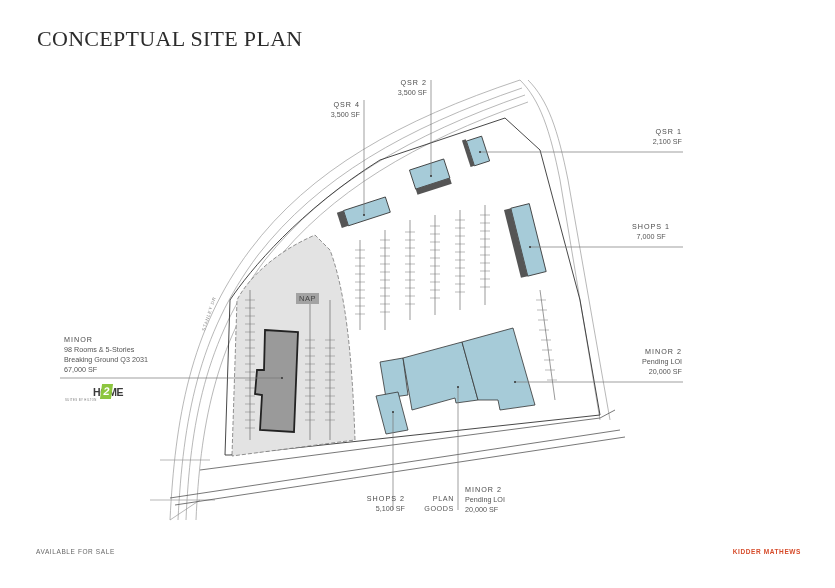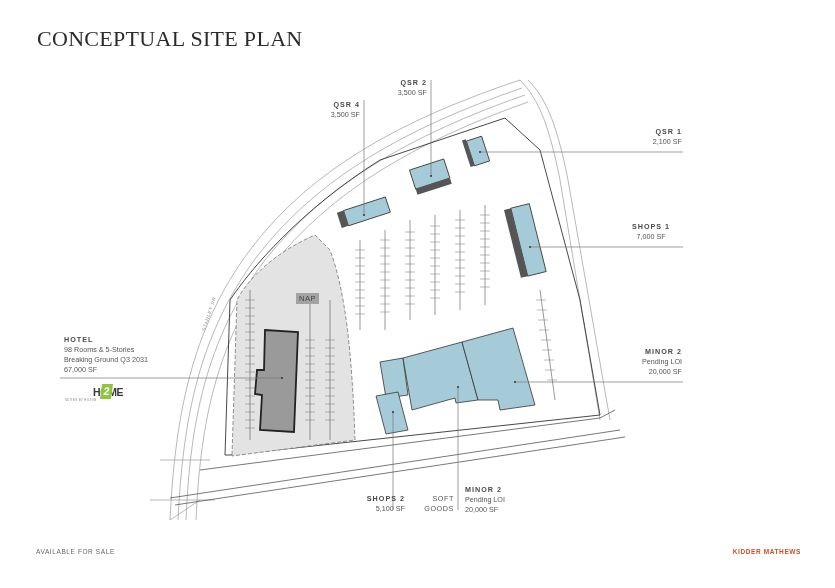--- a/index.html
+++ b/index.html
@@ -1,20 +1,20 @@
 <!DOCTYPE html>
 <html><head>
 <meta charset="utf-8">
 <style>
   html, body { margin:0; padding:0; background:#ffffff; }
   body { width:835px; height:588px; position:relative; overflow:hidden; font-family:"Liberation Sans", sans-serif; }
   .title { position:absolute; left:37px; top:26px; font-family:"Liberation Serif", "DejaVu Serif", serif; font-size:22px; color:#2b2b2b; letter-spacing:0.3px; }
   .plan { position:absolute; left:0; top:0; }
   .lbl { position:absolute; font-size:7.2px; line-height:10px; color:#555; }
-  .lbl .h { font-weight:bold; letter-spacing:1px; color:#4a4a4a; }
+  .lbl .h { font-weight:normal; letter-spacing:1px; color:#4a4a4a; }
   .r { text-align:right; }
   .footer-left { position:absolute; left:36px; top:548px; font-size:6.5px; letter-spacing:0.6px; color:#666; }
   .footer-right { position:absolute; right:34px; top:548px; font-size:6.5px; letter-spacing:0.6px; font-weight:bold; color:#d64b2a; }
   .home2 { position:absolute; left:65px; top:385px; width:62px; height:18px; }
   .home2 .t { position:absolute; left:0; top:1px; font-size:10.5px; font-weight:bold; color:#3a3a3a; letter-spacing:-0.3px;margin-left:28px; }
   .home2 .n { position:absolute; left:36px; top:-1px; width:11px; height:15px; background:#8dc63f; color:#fff; font-size:11px; font-weight:bold; line-height:15px; text-align:center; transform:skewX(-8deg); }
   .home2 .s { position:absolute; left:0; top:13px; font-size:2.8px; color:#777; letter-spacing:0.4px; }
   .nap { position:absolute; left:296px; top:293px; font-size:7.5px; letter-spacing:0.6px; color:#444; background:#a3a3a3; padding:1px 3px; }
   .street { position:absolute; left:201px; top:330px; font-size:4.5px; color:#888; letter-spacing:0.8px; transform:rotate(-72deg); transform-origin:left top; }
 </style>
@@ -147,39 +147,39 @@
   <div>7,000 SF</div>
 </div>
 
 <div class="lbl r" style="left:610px; top:347px; width:72px;">
   <div class="h">MINOR 2</div>
   <div>Pending LOI</div>
   <div>20,000 SF</div>
 </div>
 
 <div class="lbl" style="left:64px; top:335px; width:120px;">
-  <div class="h">HOTEL</div>
+  <div class="h">MINOR</div>
   <div>98 Rooms &amp; 5-Stories</div>
   <div>Breaking Ground Q3 2031</div>
   <div>67,000 SF</div>
 </div>
 
 <div class="home2">
   <span class="t">HOME</span>
   <span class="n">2</span>
   <span class="s">SUITES BY HILTON</span>
 </div>
 
 <div class="lbl r" style="left:352px; top:494px; width:53px;">
   <div class="h">SHOPS 2</div>
   <div>5,100 SF</div>
 </div>
 
 <div class="lbl r" style="left:415px; top:494px; width:39px; letter-spacing:0.6px;">
-  <div>SOFT</div>
+  <div>PLAN</div>
   <div>GOODS</div>
 </div>
 
 <div class="lbl" style="left:465px; top:485px; width:70px;">
   <div class="h">MINOR 2</div>
   <div>Pending LOI</div>
   <div>20,000 SF</div>
 </div>
 
 <div class="footer-left">AVAILABLE FOR SALE</div>

